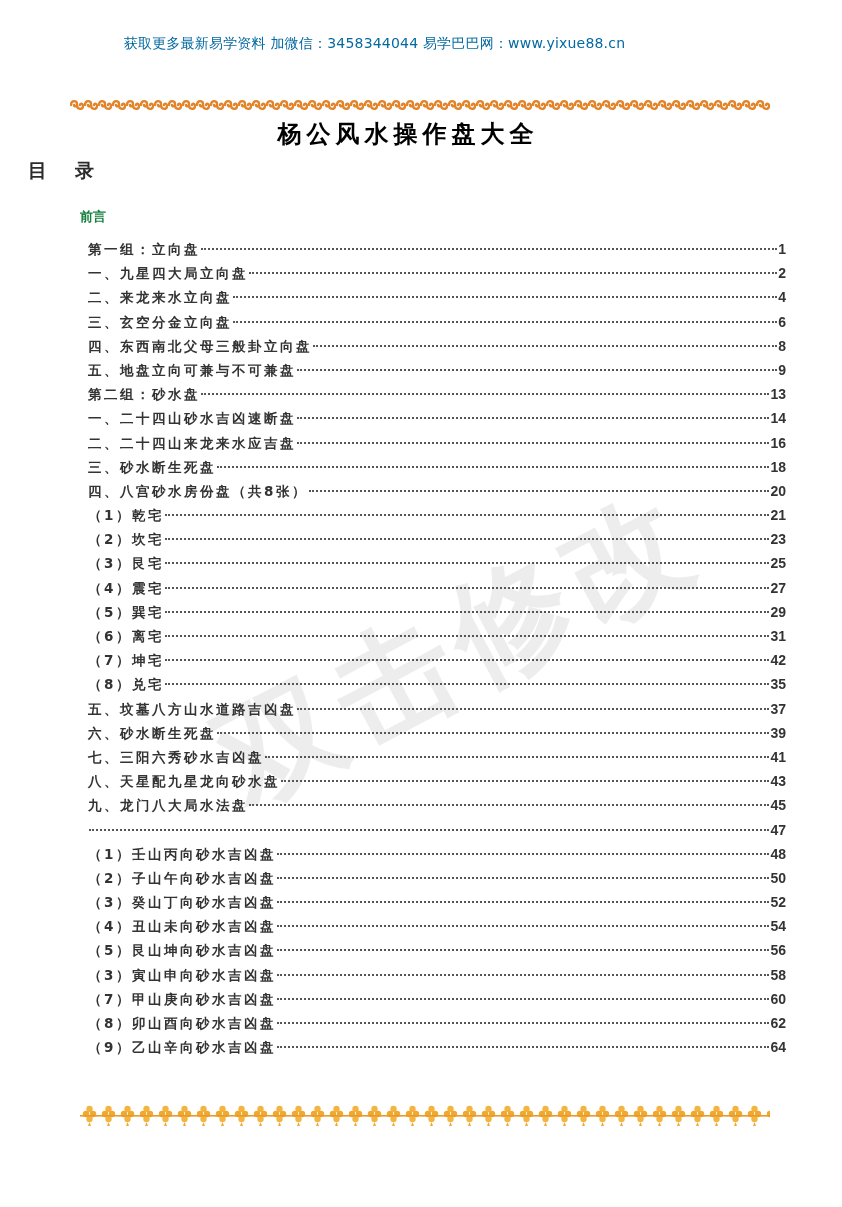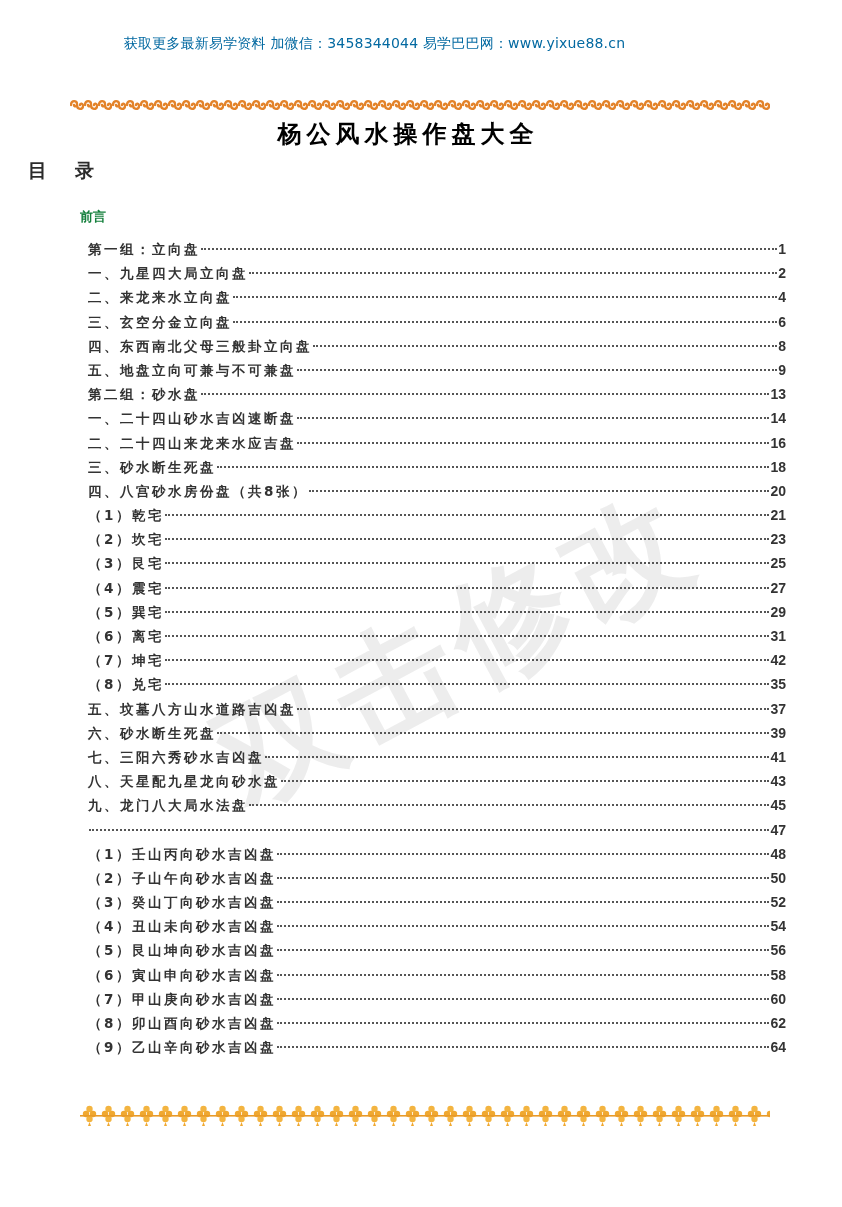--- a/index.html
+++ b/index.html
@@ -189,21 +189,21 @@
       <span class="label">（4）丑山未向砂水吉凶盘</span>
       <span class="dots"></span>
       <span class="page">54</span>
     </li>
     <li class="toc-row">
       <span class="label">（5）艮山坤向砂水吉凶盘</span>
       <span class="dots"></span>
       <span class="page">56</span>
     </li>
     <li class="toc-row">
-      <span class="label">（6）寅山申向砂水吉凶盘</span>
+      <span class="label">（3）寅山申向砂水吉凶盘</span>
       <span class="dots"></span>
       <span class="page">58</span>
     </li>
     <li class="toc-row">
       <span class="label">（7）甲山庚向砂水吉凶盘</span>
       <span class="dots"></span>
       <span class="page">60</span>
     </li>
     <li class="toc-row">
       <span class="label">（8）卯山酉向砂水吉凶盘</span>

